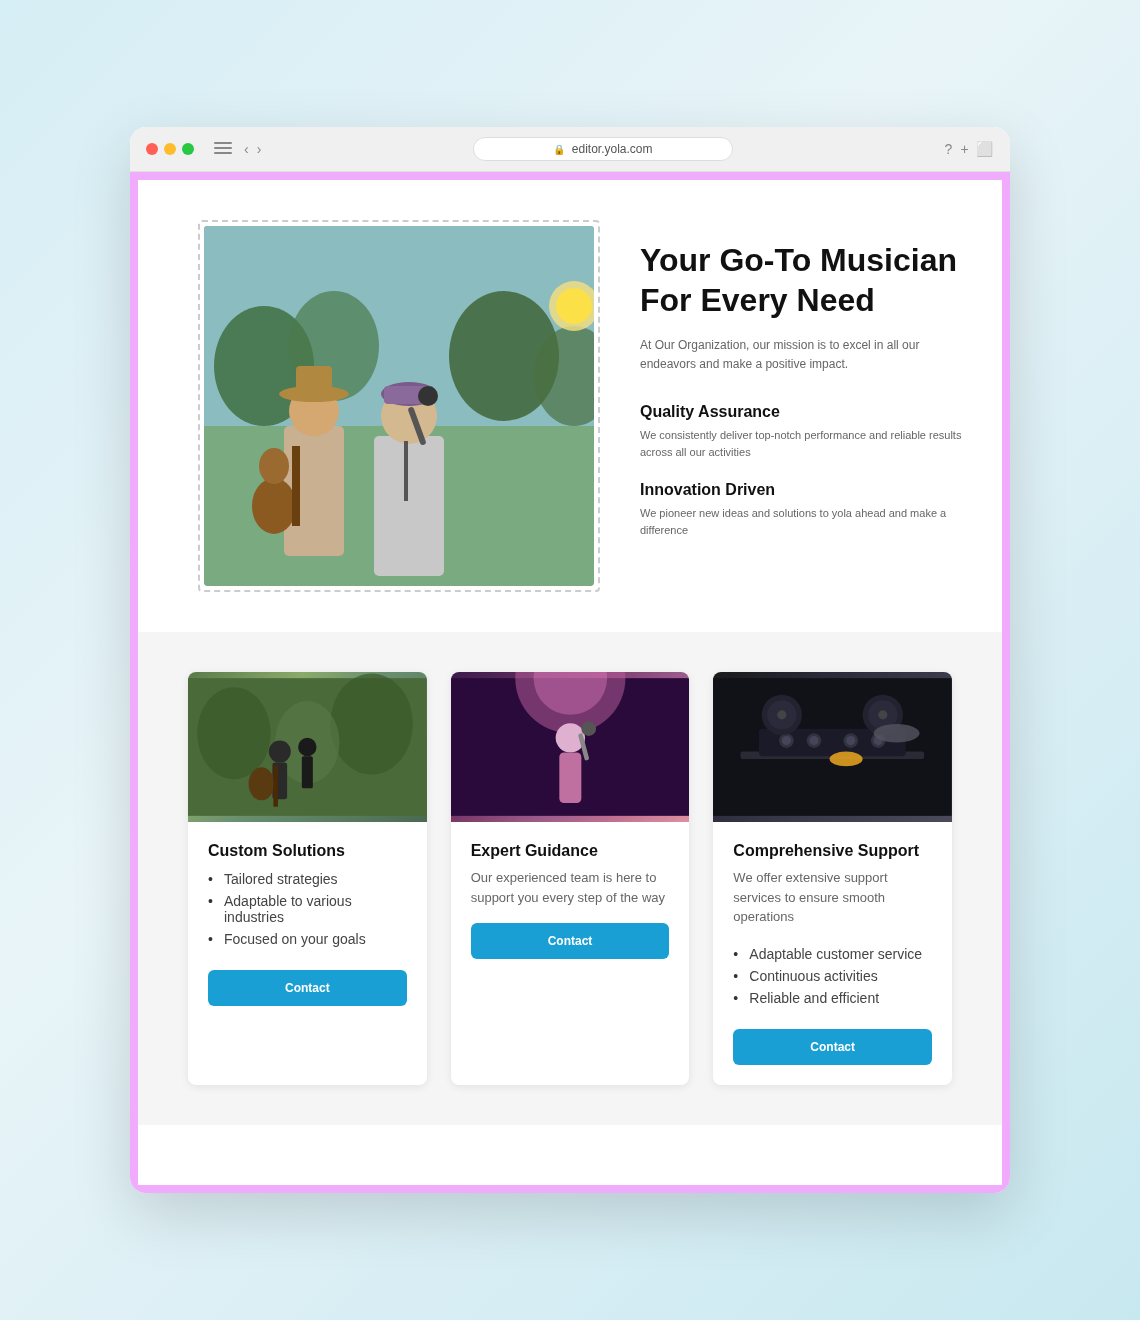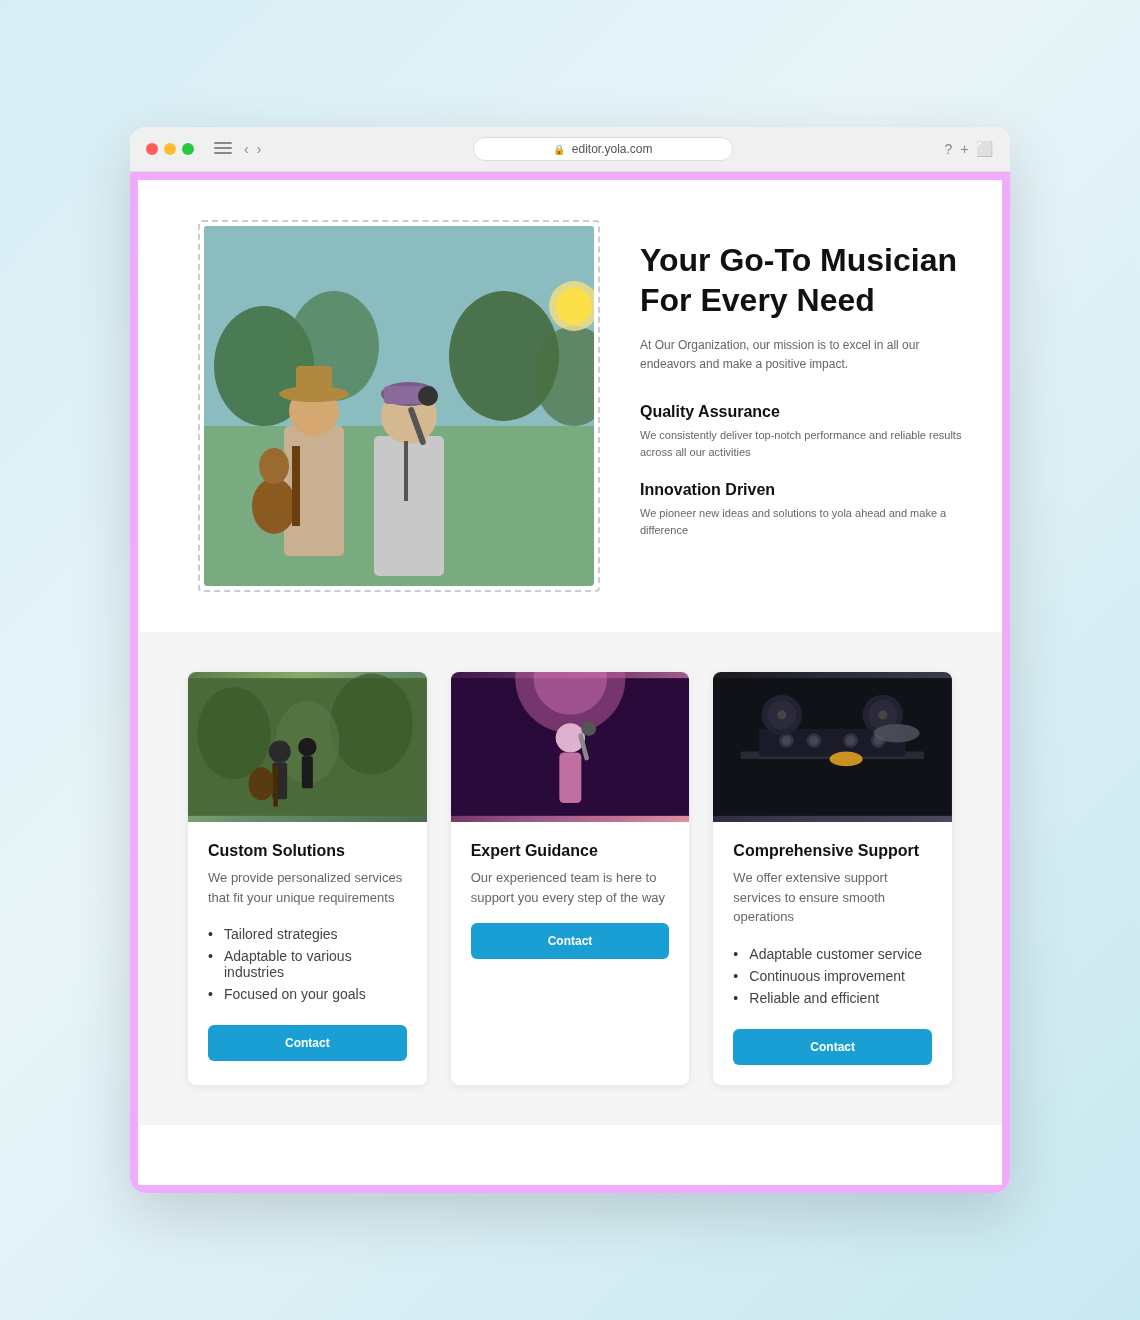--- a/index.html
+++ b/index.html
@@ -398,21 +398,20 @@
             <rect x="92" y="92" width="16" height="40" rx="3" fill="#2a2a2a"></rect>
 
             <ellipse cx="80" cy="115" rx="14" ry="18" fill="#5a3a10"></ellipse>
             <rect x="93" y="95" width="5" height="45" fill="#4a2a05"></rect>
             <circle cx="130" cy="75" r="10" fill="#1a1a1a"></circle>
             <rect x="124" y="85" width="12" height="35" rx="2" fill="#1a1a1a"></rect>
           </svg>
         </div>
         <div class="card-body">
           <div class="card-title">Custom Solutions</div>
-          <div class="card-desc">We provide personalized services that fit your unique requirements</div>
           <ul class="card-list">
             <li>Tailored strategies</li>
             <li>Adaptable to various industries</li>
             <li>Focused on your goals</li>
           </ul>
           <button class="contact-btn">Contact</button>
         </div>
       </div>
 
       <div class="card">
@@ -465,21 +464,21 @@
             <ellipse cx="200" cy="60" rx="25" ry="10" fill="#555560" opacity="0.8"></ellipse>
 
             <ellipse cx="145" cy="88" rx="18" ry="8" fill="#e0a020" opacity="0.9"></ellipse>
           </svg>
         </div>
         <div class="card-body">
           <div class="card-title">Comprehensive Support</div>
           <div class="card-desc">We offer extensive support services to ensure smooth operations</div>
           <ul class="card-list">
             <li>Adaptable customer service</li>
-            <li>Continuous improvement</li>
+            <li>Continuous activities</li>
             <li>Reliable and efficient</li>
           </ul>
           <button class="contact-btn">Contact</button>
         </div>
       </div>
 
     </div>
 
     <div style="height: 60px; background: #fff;"></div>
 

